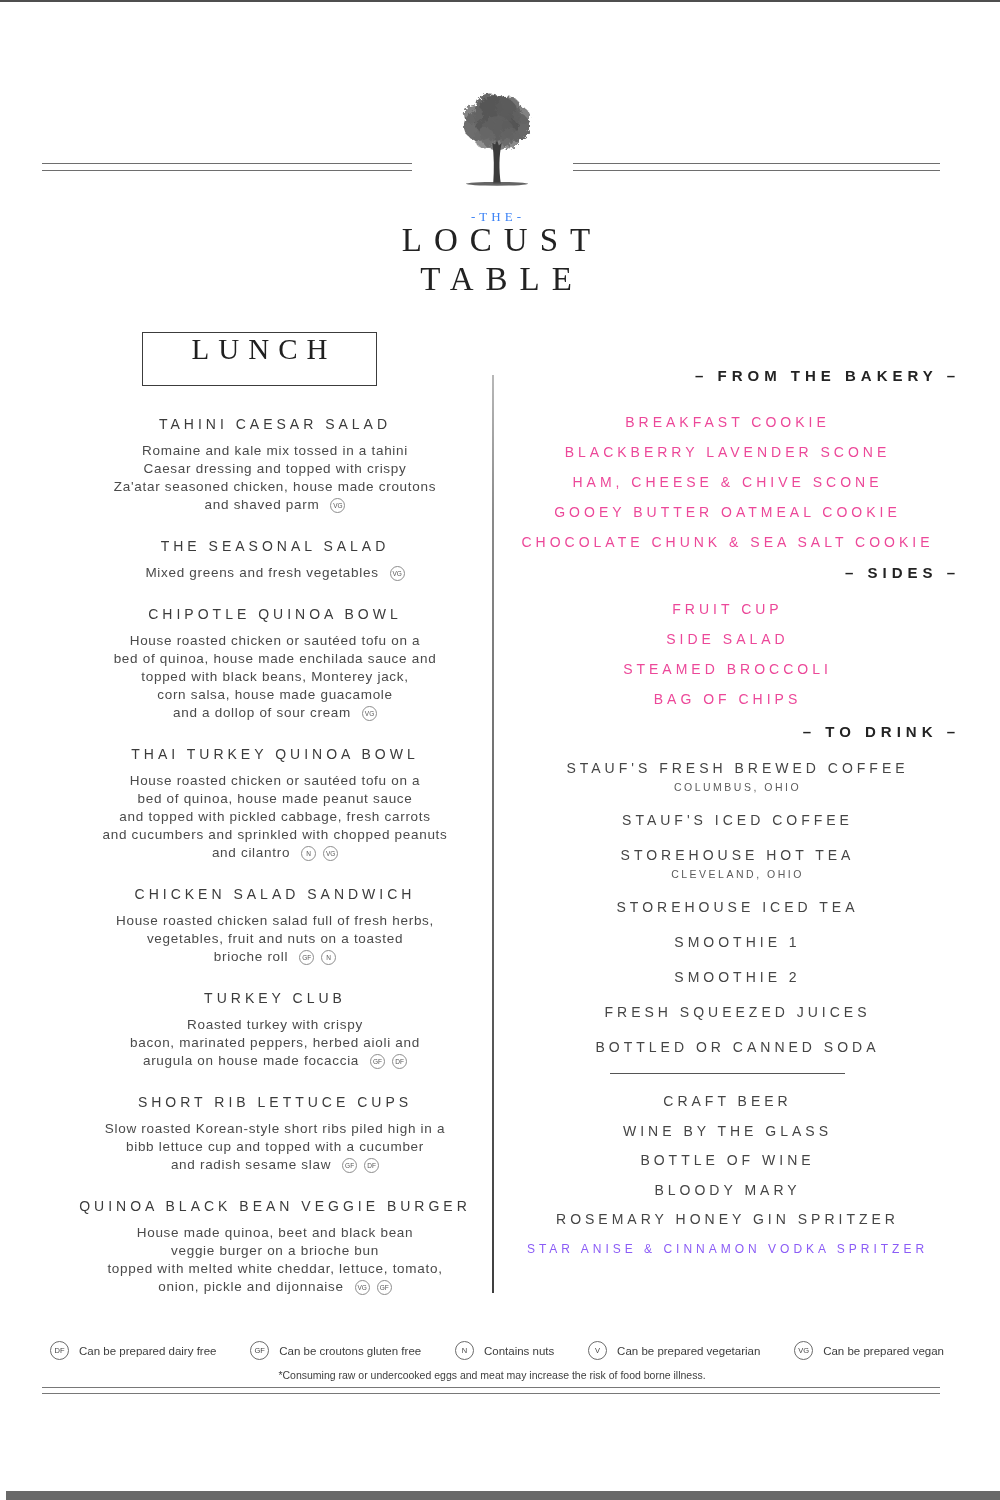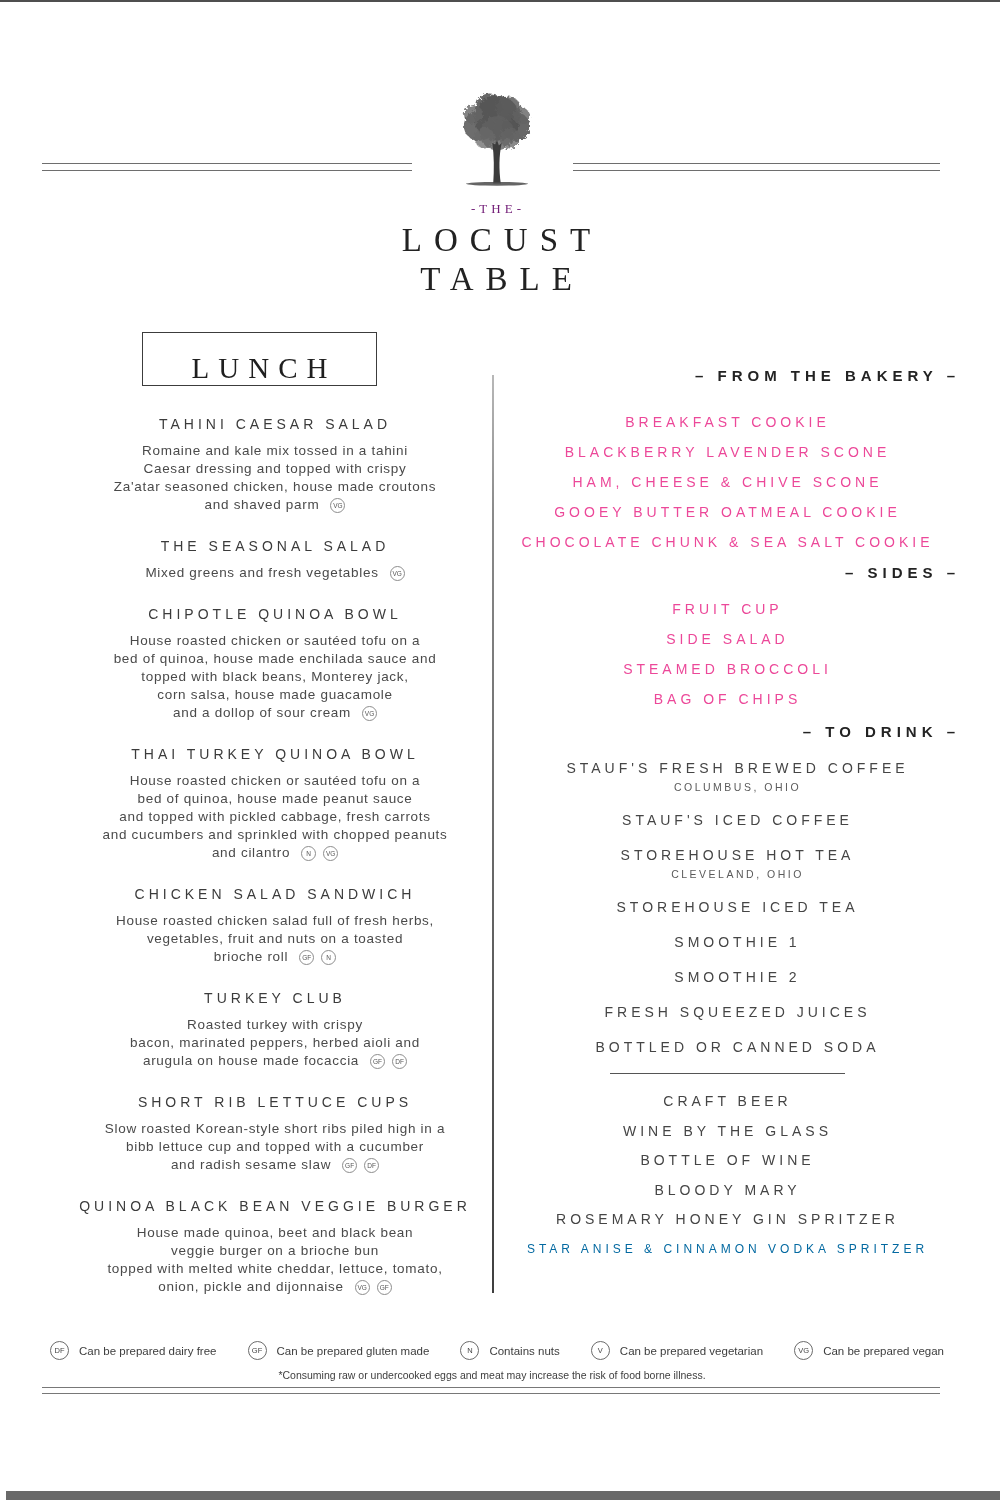--- a/index.html
+++ b/index.html
@@ -6,26 +6,26 @@
   body{
     width:1000px;height:1500px;position:relative;overflow:hidden;
     background:#ffffff;color:#3f3f3f;
     font-family:"Liberation Sans", sans-serif;
   }
   .top-edge{position:absolute;top:0;left:0;right:0;height:2px;background:#4f4f4f;}
   .header-rule{position:absolute;top:163px;height:6px;border-top:1.5px solid #6e6e6e;border-bottom:1.5px solid #6e6e6e;}
   .rule-left{left:42px;width:370px;}
   .rule-right{left:573px;width:367px;}
   .tree{position:absolute;top:86px;left:437px;}
-  .brand-pre{position:absolute;top:201px;left:0;width:992px;text-align:center;
-    font-family:"Liberation Serif", serif;font-size:13px;letter-spacing:4px;text-indent:4px;color:#701a75;}
+  .brand-pre{position:absolute;top:209px;left:0;width:992px;text-align:center;
+    font-family:"Liberation Serif", serif;font-size:13px;letter-spacing:4px;text-indent:4px;color:#3b82f6;}
   .brand-name{position:absolute;top:221px;left:0;width:992px;text-align:center;
     font-family:"Liberation Serif", serif;font-size:33px;line-height:39px;letter-spacing:12px;text-indent:12px;color:#222;}
   .lunch-box{position:absolute;left:142px;top:332px;width:233px;height:52px;border:1.5px solid #3c3c3c;
-    display:flex;align-items:flex-end;justify-content:center;}
+    display:flex;align-items:flex-start;justify-content:center;}
   .lunch-box .t{font-family:"Liberation Serif", serif;font-size:29px;letter-spacing:9px;text-indent:9px;color:#1f1f1f;}
 
   
   .left-col{position:absolute;top:416px;left:55px;width:440px;text-align:center;}
   .item{margin-bottom:24px;}
   .item-name{font-size:14px;letter-spacing:4px;color:#3b3b3b;line-height:16px;margin-bottom:10px;}
   .item-desc{font-size:13.5px;line-height:18px;letter-spacing:0.7px;color:#4a4a4a;}
   .desc-text{white-space:pre-line;}
   .badges{margin-left:11px;white-space:nowrap;}
   .badge{display:inline-block;width:13px;height:13px;line-height:13px;border:1px solid #8d8d8d;border-radius:50%;
@@ -41,21 +41,21 @@
   .section-heading{font-size:15px;font-weight:bold;letter-spacing:5px;color:#232323;line-height:19px;margin-bottom:28px;text-align:right;}
   .sides-block .section-heading, .drinks-block .section-heading{margin-bottom:18px;}
   .sides-block{}
   .drinks-block{margin-top:13px;}
   .simple-item{font-size:14px;letter-spacing:4px;color:#ec4899;line-height:19px;margin-bottom:11px;}
   .drink-item{margin-bottom:16px;padding-left:20px;}
   .drink-name{font-size:14px;letter-spacing:4px;color:#454545;line-height:19px;}
   .drink-sub{font-size:10.5px;letter-spacing:2.5px;color:#5a5a5a;line-height:15px;margin-top:2px;}
   .drinks-divider{width:235px;margin:14px auto 18px auto;border-top:1.2px solid #555;}
   .alcohol-item{font-size:14px;letter-spacing:4px;color:#454545;line-height:19px;margin-bottom:10.5px;}
-  .alcohol-item.small{font-size:12px;letter-spacing:4px;color:#0369a1;}
+  .alcohol-item.small{font-size:12px;letter-spacing:4px;color:#8b5cf6;}
 
   
   .legend{position:absolute;top:1341px;left:50px;right:56px;display:flex;justify-content:space-between;align-items:center;}
   .legend-item{display:flex;align-items:center;gap:10px;}
   .legend-circle{width:17px;height:17px;border:1px solid #6b6b6b;border-radius:50%;flex:0 0 auto;
     display:flex;align-items:center;justify-content:center;font-size:7.5px;color:#454545;letter-spacing:0;}
   .legend-label{font-size:11.5px;color:#3d3d3d;}
   .disclaimer{position:absolute;top:1369px;left:0;width:984px;text-align:center;font-size:10.5px;color:#3e3e3e;}
   .footer-rule{position:absolute;top:1387px;left:42px;width:898px;height:5px;
     border-top:1.5px solid #787878;border-bottom:1.5px solid #787878;}
@@ -266,21 +266,21 @@
 
 <div class="legend">
 
     <div class="legend-item">
       <span class="legend-circle">DF</span>
       <span class="legend-label">Can be prepared dairy free</span>
     </div>
 
     <div class="legend-item">
       <span class="legend-circle">GF</span>
-      <span class="legend-label">Can be prepared gluten made</span>
+      <span class="legend-label">Can be croutons gluten free</span>
     </div>
 
     <div class="legend-item">
       <span class="legend-circle">N</span>
       <span class="legend-label">Contains nuts</span>
     </div>
 
     <div class="legend-item">
       <span class="legend-circle">V</span>
       <span class="legend-label">Can be prepared vegetarian</span>

